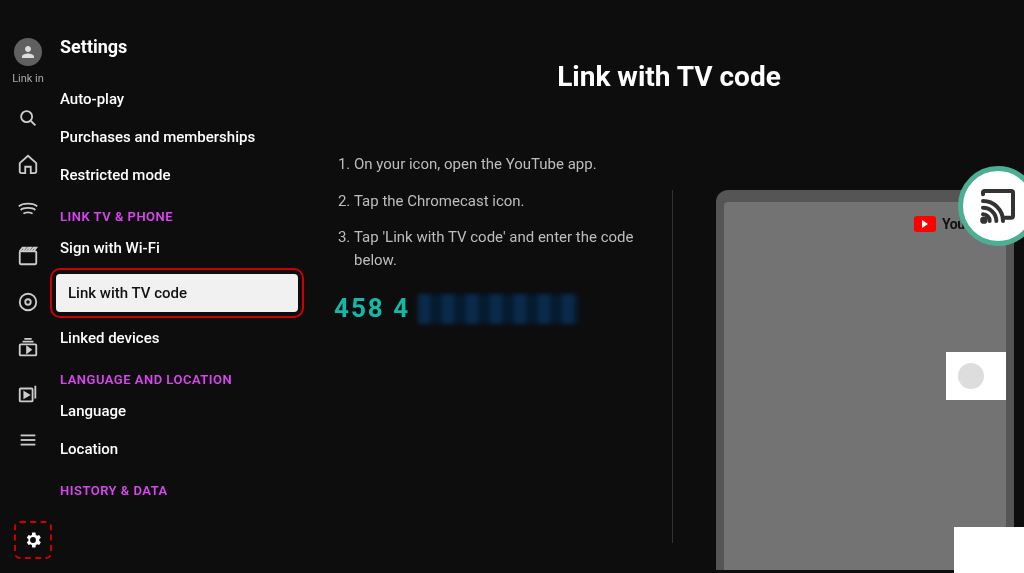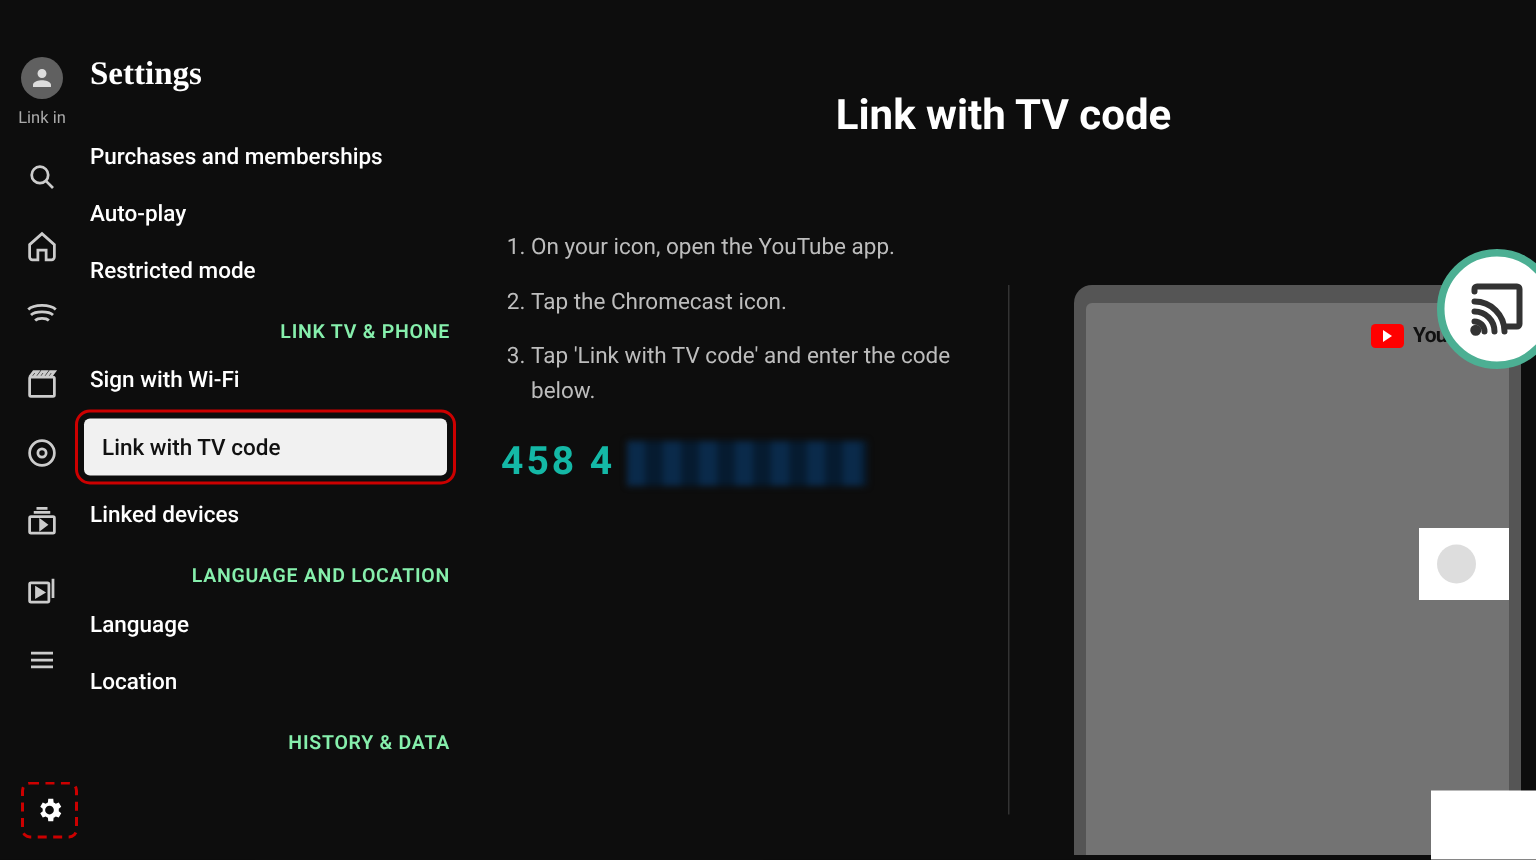--- a/index.html
+++ b/index.html
@@ -29,37 +29,36 @@
 .rail-icon { width:22px; height:22px; color:#ccc; }
 .rail-bottom { position:absolute; bottom:14px; left:14px; }
 .gear-highlight {
   width:38px; height:38px; border:2px dashed #cc0000; border-radius:6px;
   display:flex; align-items:center; justify-content:center;
 }
 .sidebar {
   width: 248px;
   padding-top: 36px;
 }
-.page-title { font-size: 22px; font-weight:700; margin-left:4px; margin-bottom:24px;font-family:Liberation Serif, serif; }
+.page-title { font-size: 18px; font-weight:700; margin-left:4px; margin-bottom:24px; }
 .menu { display:flex; flex-direction:column; gap:2px; }
 .menu-item {
   padding: 9px 14px 9px 4px;
   font-size: 15px;
   font-weight:500;
   color:#fff;
   border-radius:4px;
   cursor:pointer;
 }
 .menu-section {
   padding: 14px 4px 4px 4px;
   font-size: 13px;
   font-weight:600;
   letter-spacing:0.5px;
-  color:#86efac;
-  text-align:right;
+  color:#d946ef;
 }
 .menu-item.active-wrap {
   border:2px solid #cc0000;
   border-radius:10px;
   padding:4px;
   margin-left:-6px;
 }
 .menu-item.active-wrap .inner {
   background:#f1f1f1;
   color:#111;
@@ -206,22 +205,22 @@
   <div class="gear-highlight">
     <svg viewBox="0 0 24 24" width="20" height="20" fill="#fff">
         <path d="M19.4 13a7.8 7.8 0 000-2l2-1.6-2-3.4-2.4.9a7.7 7.7 0 00-1.7-1L15 3h-4l-.3 2.9a7.7 7.7 0 00-1.7 1l-2.4-.9-2 3.4L6.6 11a7.8 7.8 0 000 2l-2 1.6 2 3.4 2.4-.9c.5.4 1.1.8 1.7 1L11 21h4l.3-2.9c.6-.2 1.2-.6 1.7-1l2.4.9 2-3.4zM12 15.5A3.5 3.5 0 1112 8.5a3.5 3.5 0 010 7z"></path>
       </svg>
   </div>
 </div>
 
 <div class="sidebar">
   <div class="page-title">Settings</div>
   <div class="menu">
+    <div class="menu-item">Auto-play</div>
     <div class="menu-item">Purchases and memberships</div>
-    <div class="menu-item">Auto-play</div>
     <div class="menu-item">Restricted mode</div>
     <div class="menu-section">LINK TV &amp; PHONE</div>
     <div class="menu-item">Sign with Wi-Fi</div>
     <div class="menu-item active-wrap">
       <div class="inner">Link with TV code</div>
     </div>
     <div class="menu-item">Linked devices</div>
     <div class="menu-section">LANGUAGE AND LOCATION</div>
     <div class="menu-item">Language</div>
     <div class="menu-item">Location</div>

